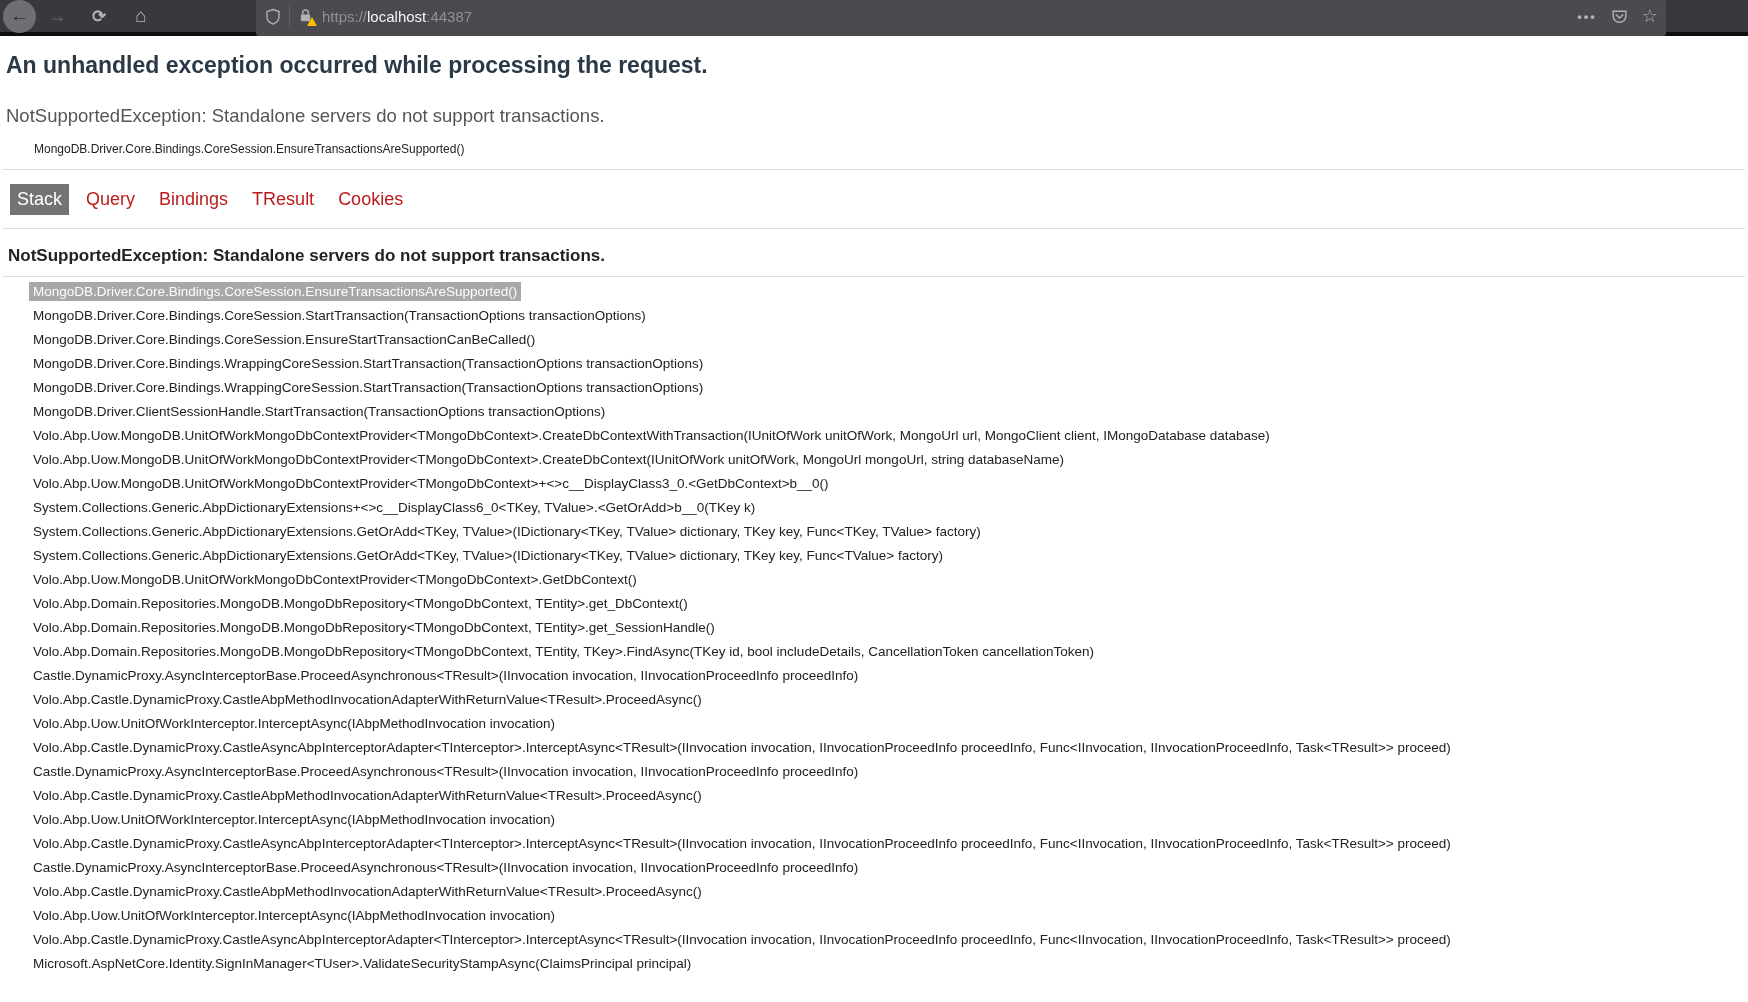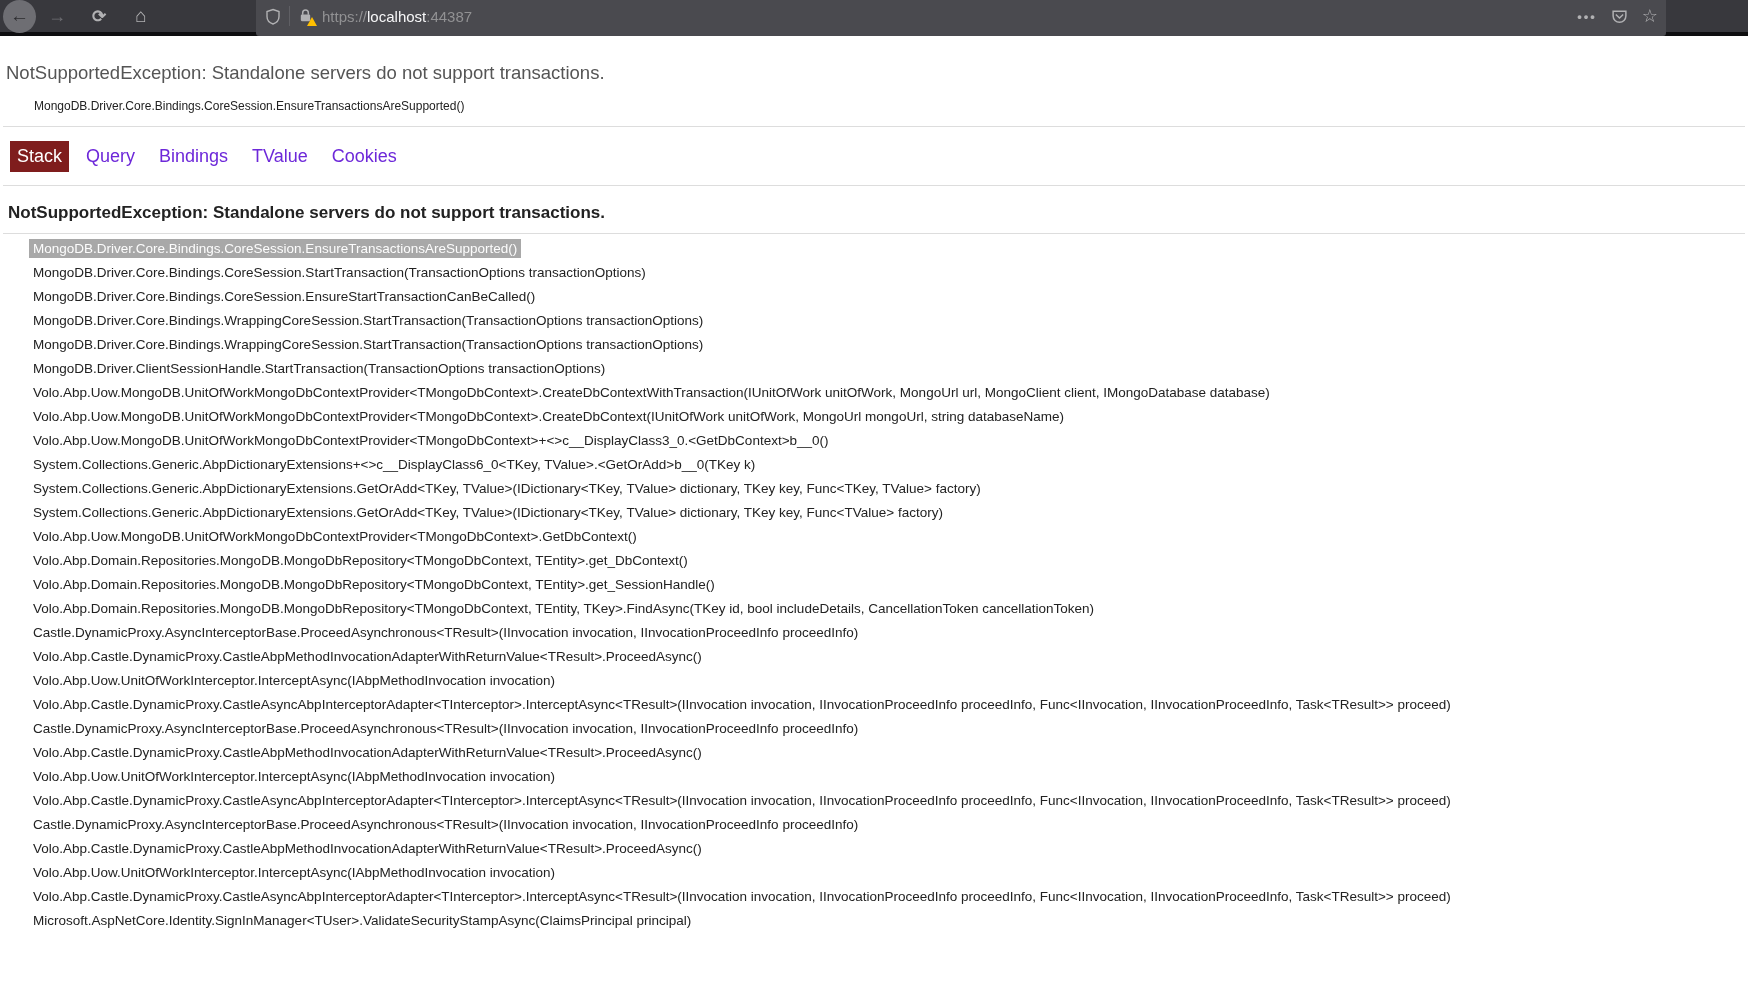--- a/index.html
+++ b/index.html
@@ -48,23 +48,23 @@
   .titleerror { font-size:18.5px; font-weight:400; color:#555; margin:26px 0 0 3px; }
   .location { font-size:12px; color:#222; margin:15px 0 0 31px; }
 
   ul#header {
     list-style:none; font-size:18px;
     margin:13px 0 0 0; padding:14px 0 13px 2px;
     border-top:1px solid #ddd; border-bottom:1px solid #ddd;
   }
   ul#header li {
     display:inline-block; margin:0 5px; padding:5px 7px;
-    color:#6d28d9; cursor:pointer;
+    color:#b91c1c; cursor:pointer;
   }
-  ul#header li.selected { background:#7f1d1d; color:#fff; }
+  ul#header li.selected { background:#737373; color:#fff; }
 
   .stackerror {
     font-size:17px; font-weight:700; color:#222;
     padding:17px 5px 10px 5px; border-bottom:1px solid #ddd;
   }
   ul.frames { list-style:none; margin:3px 0 0 0; padding:0; }
   li.frame {
     margin-left:30px; height:24px; line-height:24px;
     font-size:13.5px; color:#222; white-space:nowrap; cursor:pointer;
   }
@@ -110,26 +110,27 @@
       <svg width="17" height="17" viewBox="0 0 16 16">
           <path d="M2 3 h12 v4.5 a6 6 0 0 1 -12 0 z" fill="none" stroke="#b1b1b3" stroke-width="1.4"></path>
           <path d="M5 6.5 l3 3 l3 -3" fill="none" stroke="#b1b1b3" stroke-width="1.4" stroke-linecap="round" stroke-linejoin="round"></path>
         </svg>
     </span>
     <span class="star-btn">☆</span>
   </div>
 </div>
 
 <div class="content">
+  <h1 class="main-title">An unhandled exception occurred while processing the request.</h1>
   <div class="titleerror">NotSupportedException: Standalone servers do not support transactions.</div>
   <div class="location">MongoDB.Driver.Core.Bindings.CoreSession.EnsureTransactionsAreSupported()</div>
 
   <ul id="header">
     
-  <li class="tab selected">Stack</li><li class="tab">Query</li><li class="tab">Bindings</li><li class="tab">TValue</li><li class="tab">Cookies</li></ul>
+  <li class="tab selected">Stack</li><li class="tab">Query</li><li class="tab">Bindings</li><li class="tab">TResult</li><li class="tab">Cookies</li></ul>
 
   <div id="stackpage">
     <div class="stackerror">NotSupportedException: Standalone servers do not support transactions.</div>
     <ul class="frames">
 
     <li class="frame selected"><span class="frame-text">MongoDB.Driver.Core.Bindings.CoreSession.EnsureTransactionsAreSupported()</span></li>
         <li class="frame"><span class="frame-text">MongoDB.Driver.Core.Bindings.CoreSession.StartTransaction(TransactionOptions transactionOptions)</span></li>
         <li class="frame"><span class="frame-text">MongoDB.Driver.Core.Bindings.CoreSession.EnsureStartTransactionCanBeCalled()</span></li>
         <li class="frame"><span class="frame-text">MongoDB.Driver.Core.Bindings.WrappingCoreSession.StartTransaction(TransactionOptions transactionOptions)</span></li>
         <li class="frame"><span class="frame-text">MongoDB.Driver.Core.Bindings.WrappingCoreSession.StartTransaction(TransactionOptions transactionOptions)</span></li>

